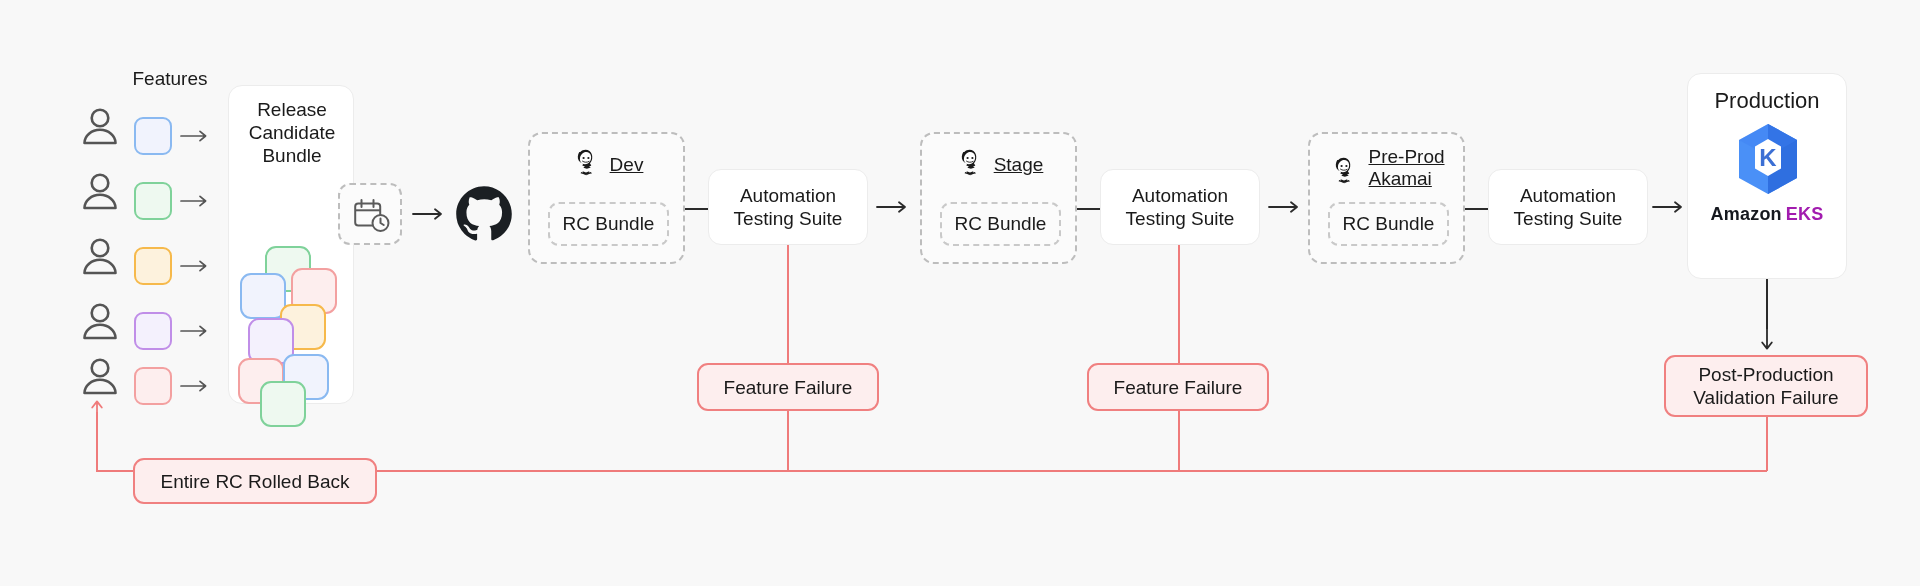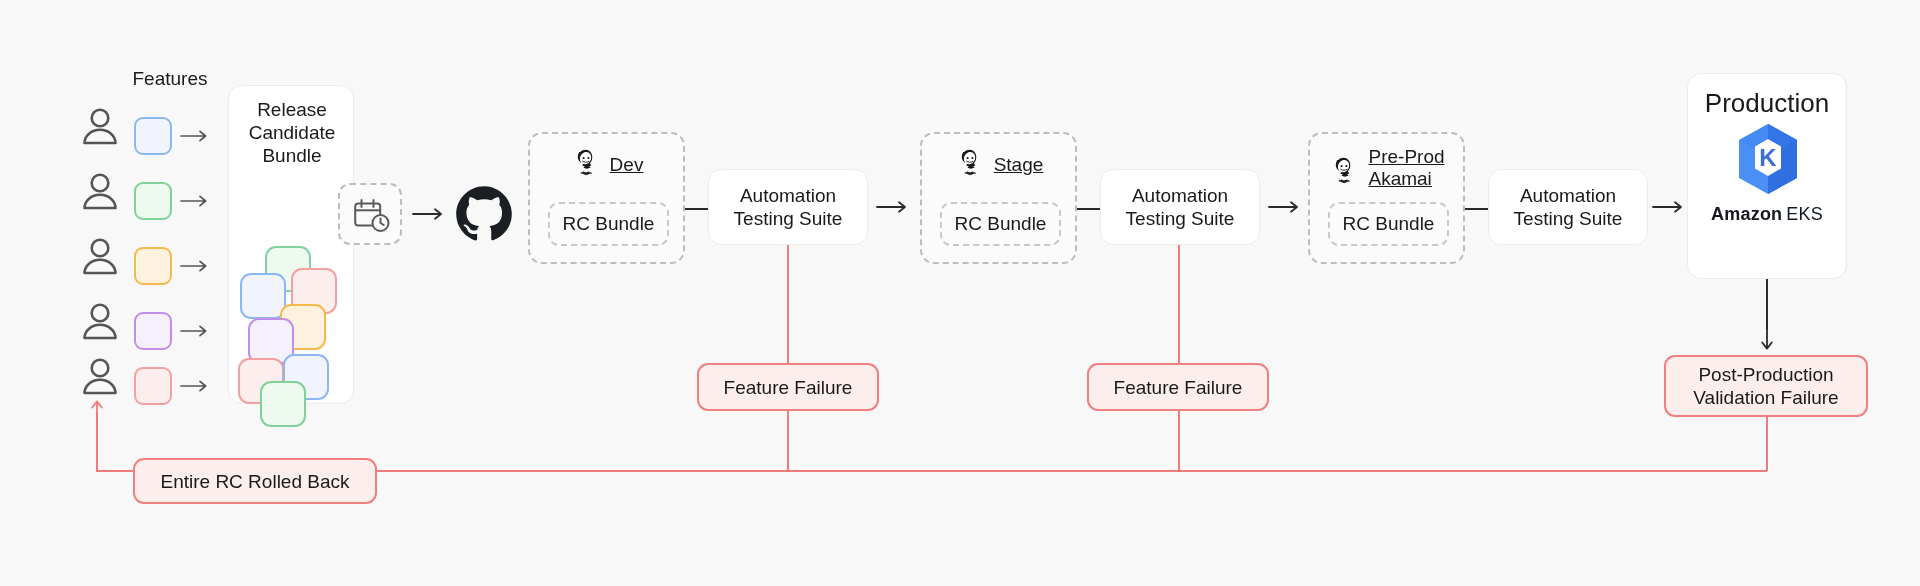--- a/index.html
+++ b/index.html
@@ -98,29 +98,29 @@
   }
   .wcard .lbl { padding: 0 10px; }
 
   
   #prod-card {
     left: 1687px; top: 73px; width: 160px; height: 206px;
     background: #ffffff; border: 1px solid #ececec; border-radius: 14px;
   }
   #prod-title {
     position: absolute; left: 0; top: 14px; width: 100%;
-    text-align: center; font-size: 26px; color: #1a1a1a;
+    text-align: center; font-size: 22px; color: #1a1a1a;
   }
   #eks-logo { position: absolute; left: 45px; top: 48px; width: 70px; height: 74px; }
   #eks-wordmark {
     position: absolute; left: 0; top: 130px; width: 100%;
     text-align: center; font-size: 18px; color: #16191f; letter-spacing: .2px;
   }
   #eks-wordmark b { font-weight: 700; }
-  #eks-wordmark span { font-weight: 400; color: #0f172a; }
+  #eks-wordmark span { font-weight: 700; color: #a21caf; }
 
   
   .fail {
     background: #fdeeee;
     border: 2px solid #f08080;
     border-radius: 11px;
     display: flex; align-items: center; justify-content: center;
   }
   .fail .lbl { color: #1a1a1a; }
 

